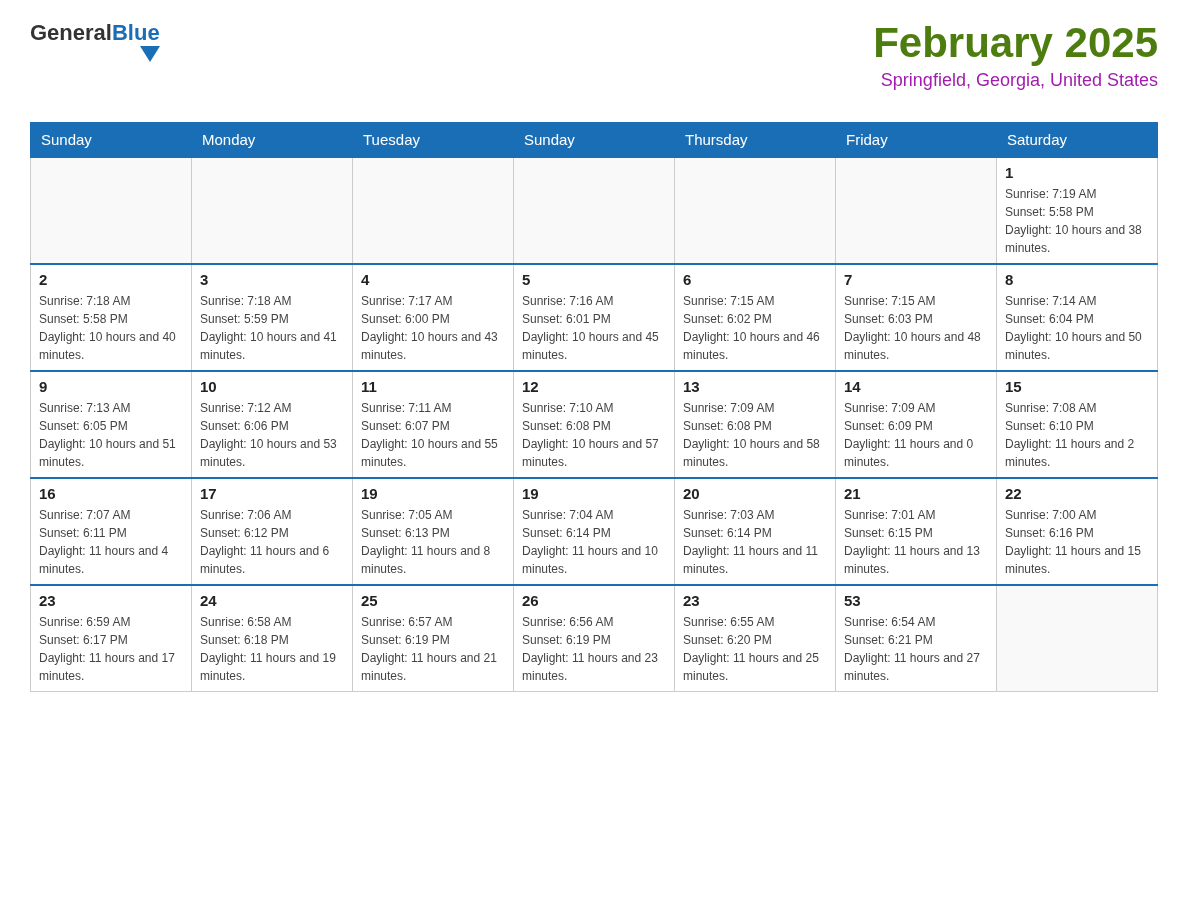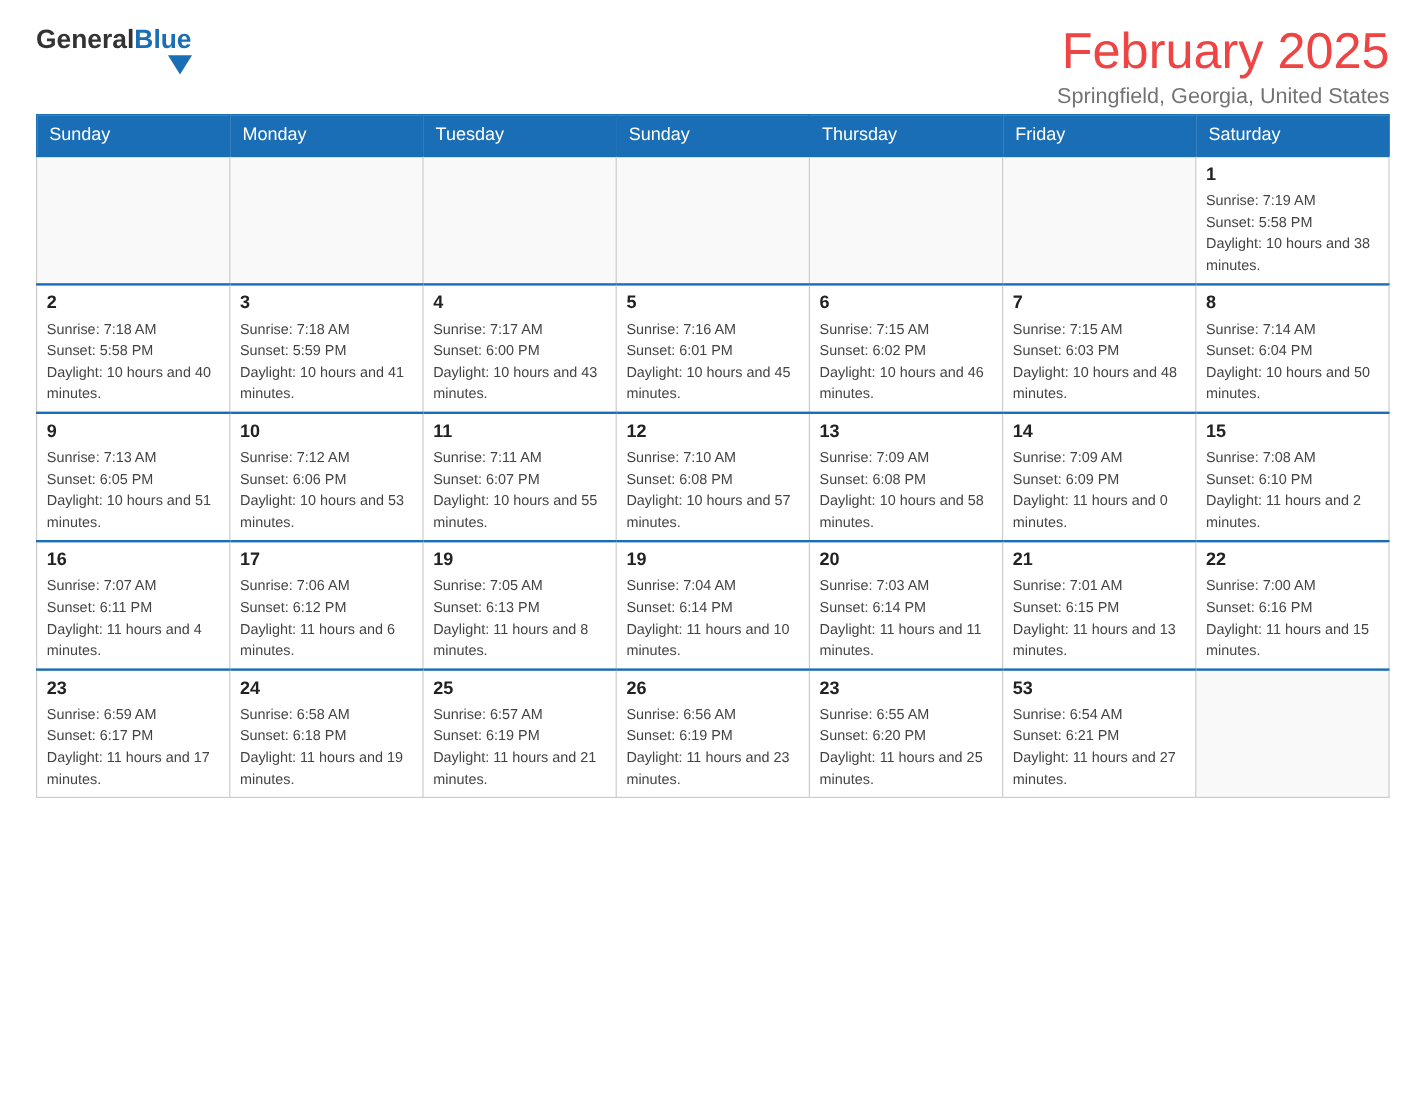--- a/index.html
+++ b/index.html
@@ -6,21 +6,21 @@
     body {
       font-family: Arial, sans-serif;
       background: #fff;
       padding: 20px 30px;
       color: #333;
     }
     .header {
       display: flex;
       align-items: flex-start;
       justify-content: space-between;
-      margin-bottom: 4px;
+      margin-bottom: 31px;
     }
     .logo {
       display: flex;
       align-items: center;
       gap: 4px;
     }
     .logo-text-general {
       font-size: 22px;
       font-weight: bold;
       color: #333;
@@ -37,27 +37,27 @@
       border-right: 10px solid transparent;
       border-top: 16px solid #1a6eb5;
       margin-left: 2px;
       margin-top: 4px;
     }
     .title-block {
       text-align: right;
     }
     .calendar-title {
       font-size: 42px;
-      font-weight: normal;
-      color: #ef4444;
+      font-weight: bold;
+      color: #4d7c0f;
       line-height: 1.1;
     }
     .calendar-subtitle {
       font-size: 18px;
-      color: #737373;
+      color: #a21caf;
       margin-top: 4px;
     }
     table {
       width: 100%;
       border-collapse: collapse;
       border-radius: 13px;
     }
     th {
       background-color: #1a6eb5;
       color: #fff;

